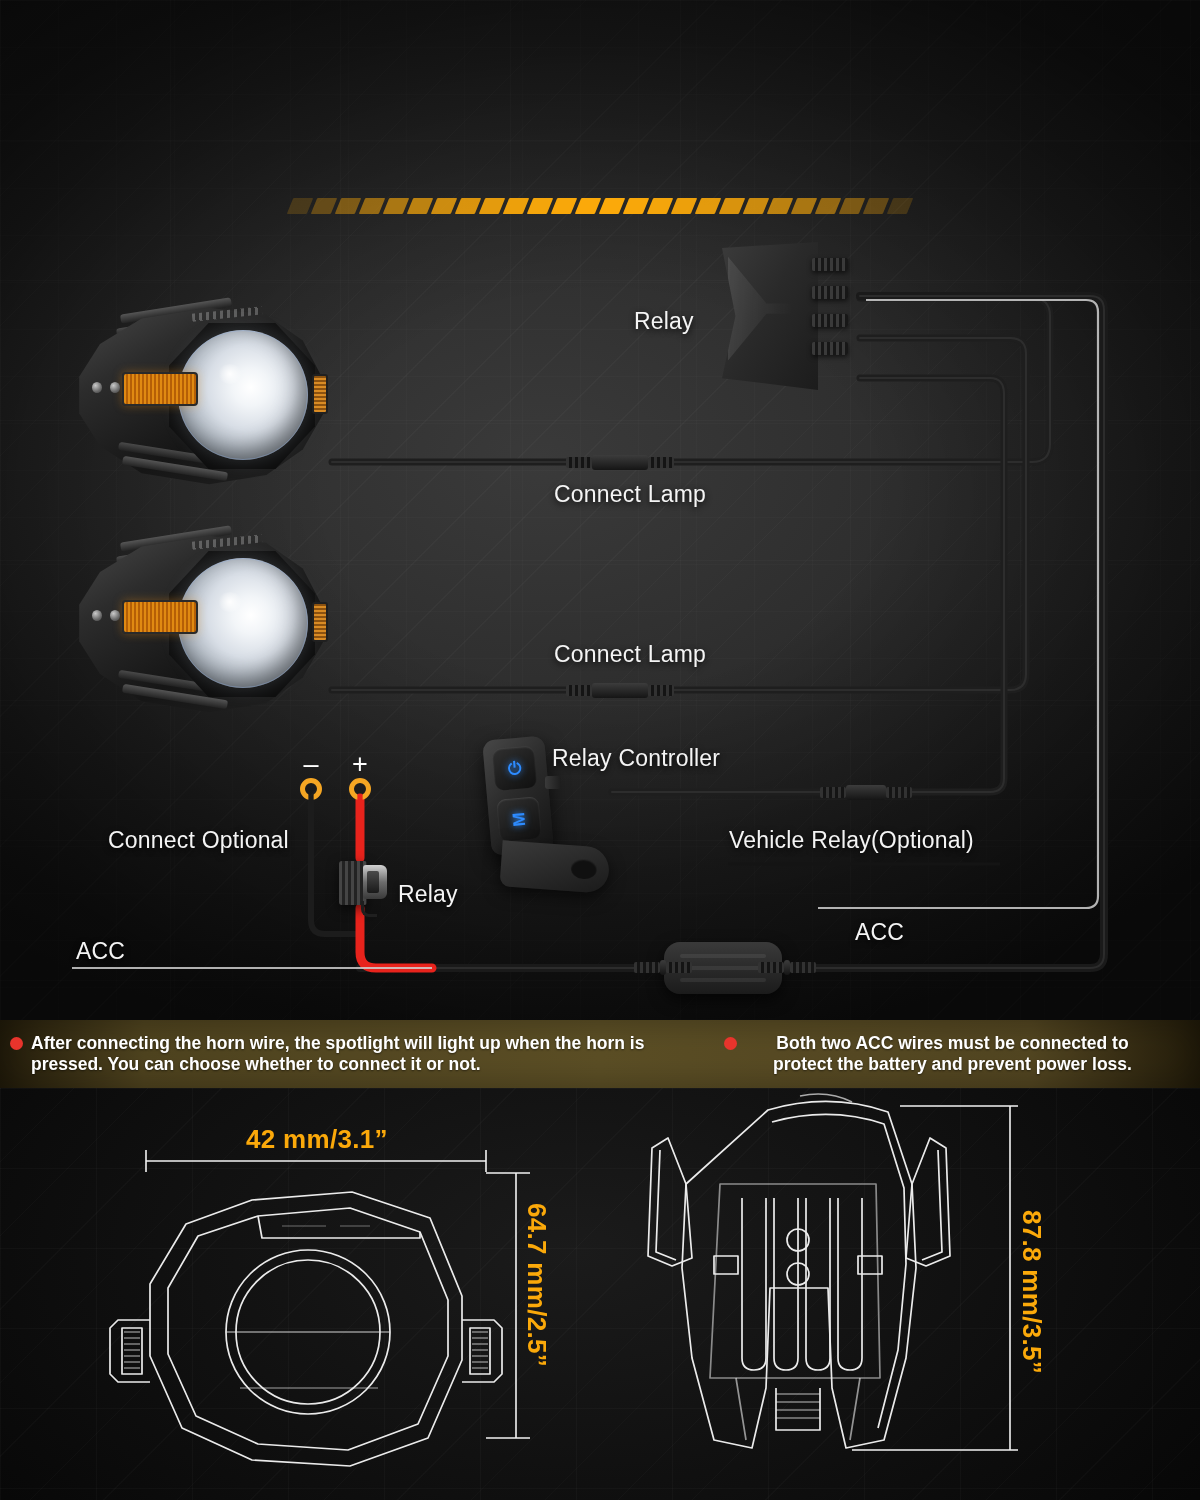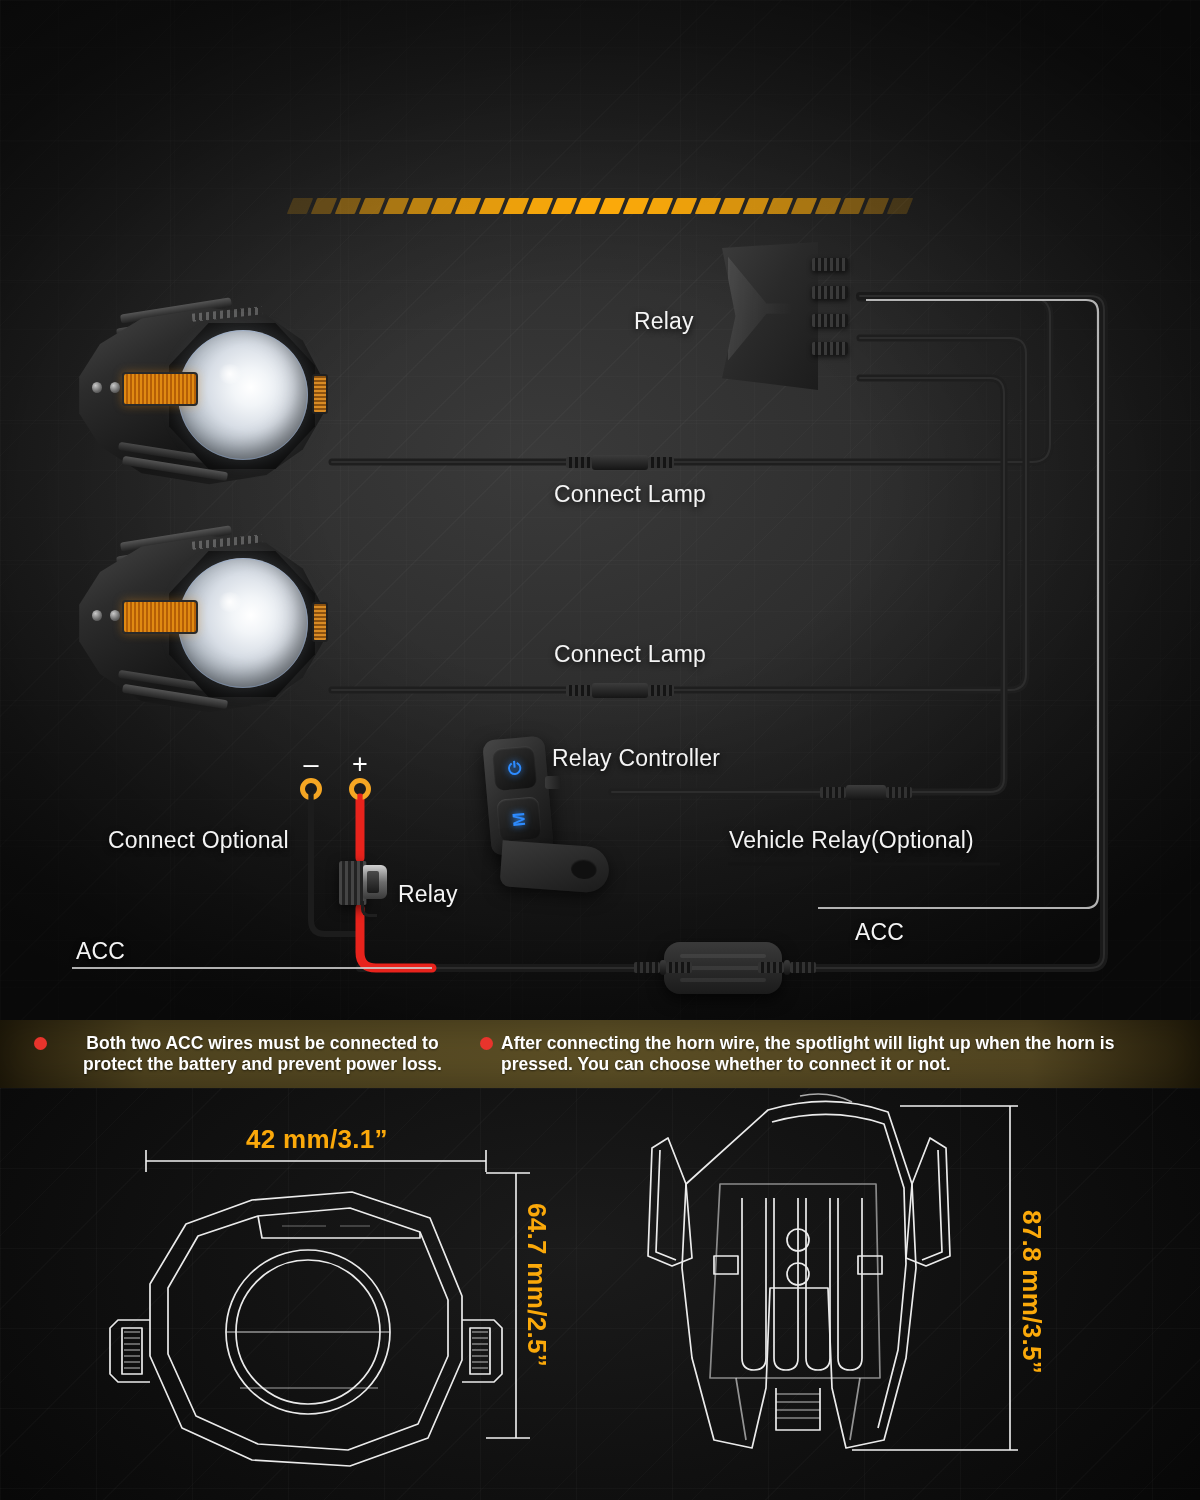--- a/index.html
+++ b/index.html
@@ -511,27 +511,27 @@
     <div class="lbl" style="left:554px; top:641px;">Connect Lamp</div>
     <div class="lbl" style="left:552px; top:745px;">Relay Controller</div>
     <div class="lbl" style="left:108px; top:827px;">Connect Optional</div>
     <div class="lbl" style="left:398px; top:881px;">Relay</div>
     <div class="lbl" style="left:729px; top:827px;">Vehicle Relay(Optional)</div>
     <div class="lbl" style="left:855px; top:919px;">ACC</div>
     <div class="lbl" style="left:76px;  top:938px;">ACC</div>
   </div>
 
   <div class="notes-bar">
+    <div class="note n2">
+      <span class="dot"></span>
+      <span class="txt">After connecting the horn wire, the spotlight will light up when the horn is pressed. You can choose whether to connect it or not.</span>
+    </div>
     <div class="note n1">
       <span class="dot"></span>
       <span class="txt">Both two ACC wires must be connected to protect the battery and prevent power loss.</span>
-    </div>
-    <div class="note n2">
-      <span class="dot"></span>
-      <span class="txt">After connecting the horn wire, the spotlight will light up when the horn is pressed. You can choose whether to connect it or not.</span>
     </div>
   </div>
 
   <div class="bottom-section">
     <div class="bottom-grid"></div>
     <div class="bottom-diag"></div>
   </div>
 
   <svg class="dim-svg" viewBox="0 0 1200 412">
     <g stroke="#ffffff" stroke-width="1.6" fill="none" opacity=".95">

